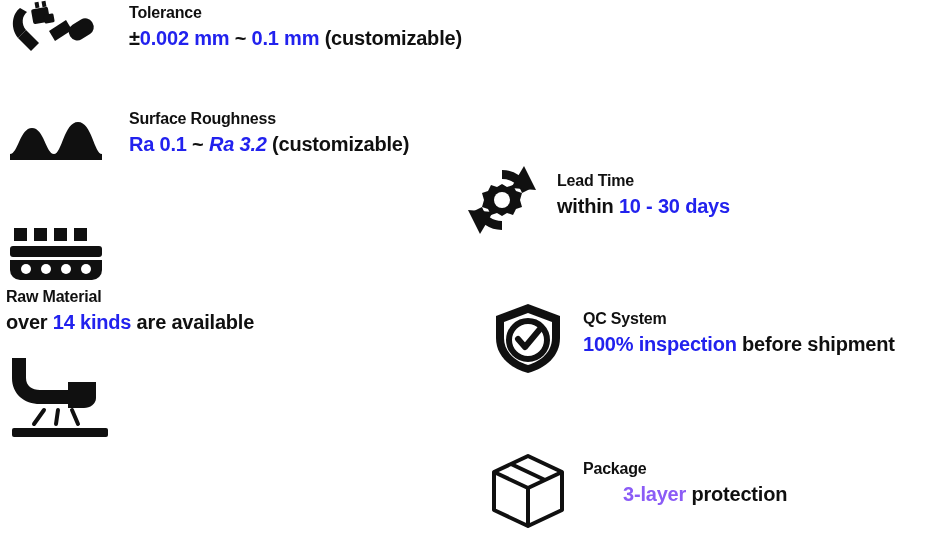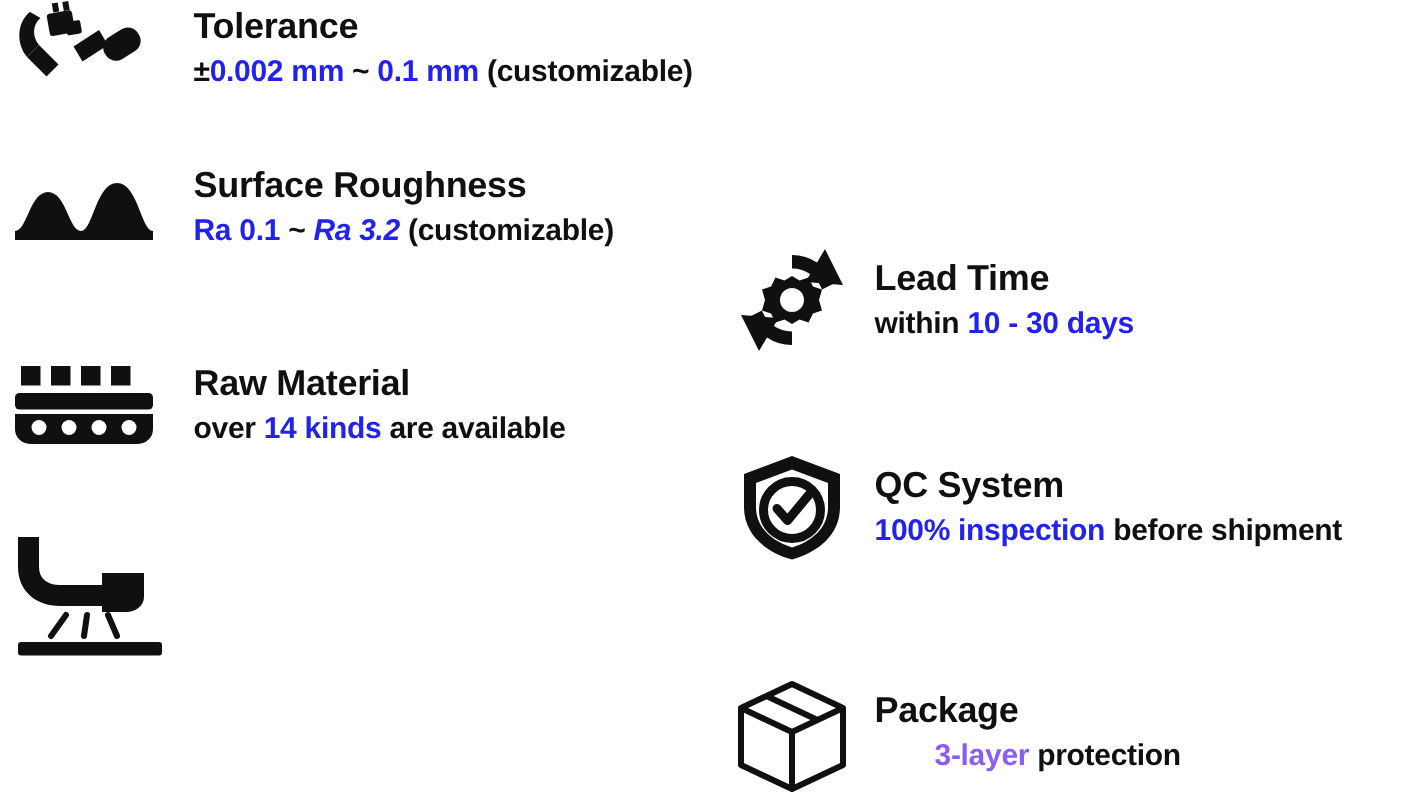--- a/index.html
+++ b/index.html
@@ -25,21 +25,21 @@
     display: flex;
     align-items: center;
     justify-content: center;
   }
   .text-box {
     display: flex;
     flex-direction: column;
     justify-content: center;
   }
   .f-title {
-    font-size: 24px;
+    font-size: 16px;
     font-weight: bold;
     color: #101010;
     letter-spacing: -0.2px;
     line-height: 1.15;
     white-space: nowrap;
   }
   .f-desc {
     font-size: 20px;
     font-weight: bold;
     color: #101010;
@@ -49,25 +49,25 @@
     margin-top: 5px;
   }
   .hl {
     color: #2222ee;
     text-align: right;
   }
 
   
   #feat-tolerance       { left: 6px;  top: 2px;   }
   #feat-roughness       { left: 6px;  top: 108px; }
-  #feat-raw-material    { left: 6px;  top: 240px; }
+  #feat-raw-material    { left: 6px;  top: 224px; flex-direction: column; }
   #feat-surface-treat   { left: 6px;  top: 352px; }
 
   
-  #feat-lead-time       { left: 487px; top: 162px; }
+  #feat-lead-time       { left: 461px; top: 162px; }
   #feat-qc-system       { left: 487px; top: 300px; }
   #feat-package         { left: 487px; top: 450px; }
 
   .icon-left  { width: 105px; height: 62px; margin-right: 18px; }
   .icon-right { width: 82px;  height: 76px; margin-right: 14px; }
 
   .txt-left-pad  { padding-top: 2px; }
   .txt-right-pad { padding-top: 10px; }
 
   svg { display: block; overflow: visible; }

